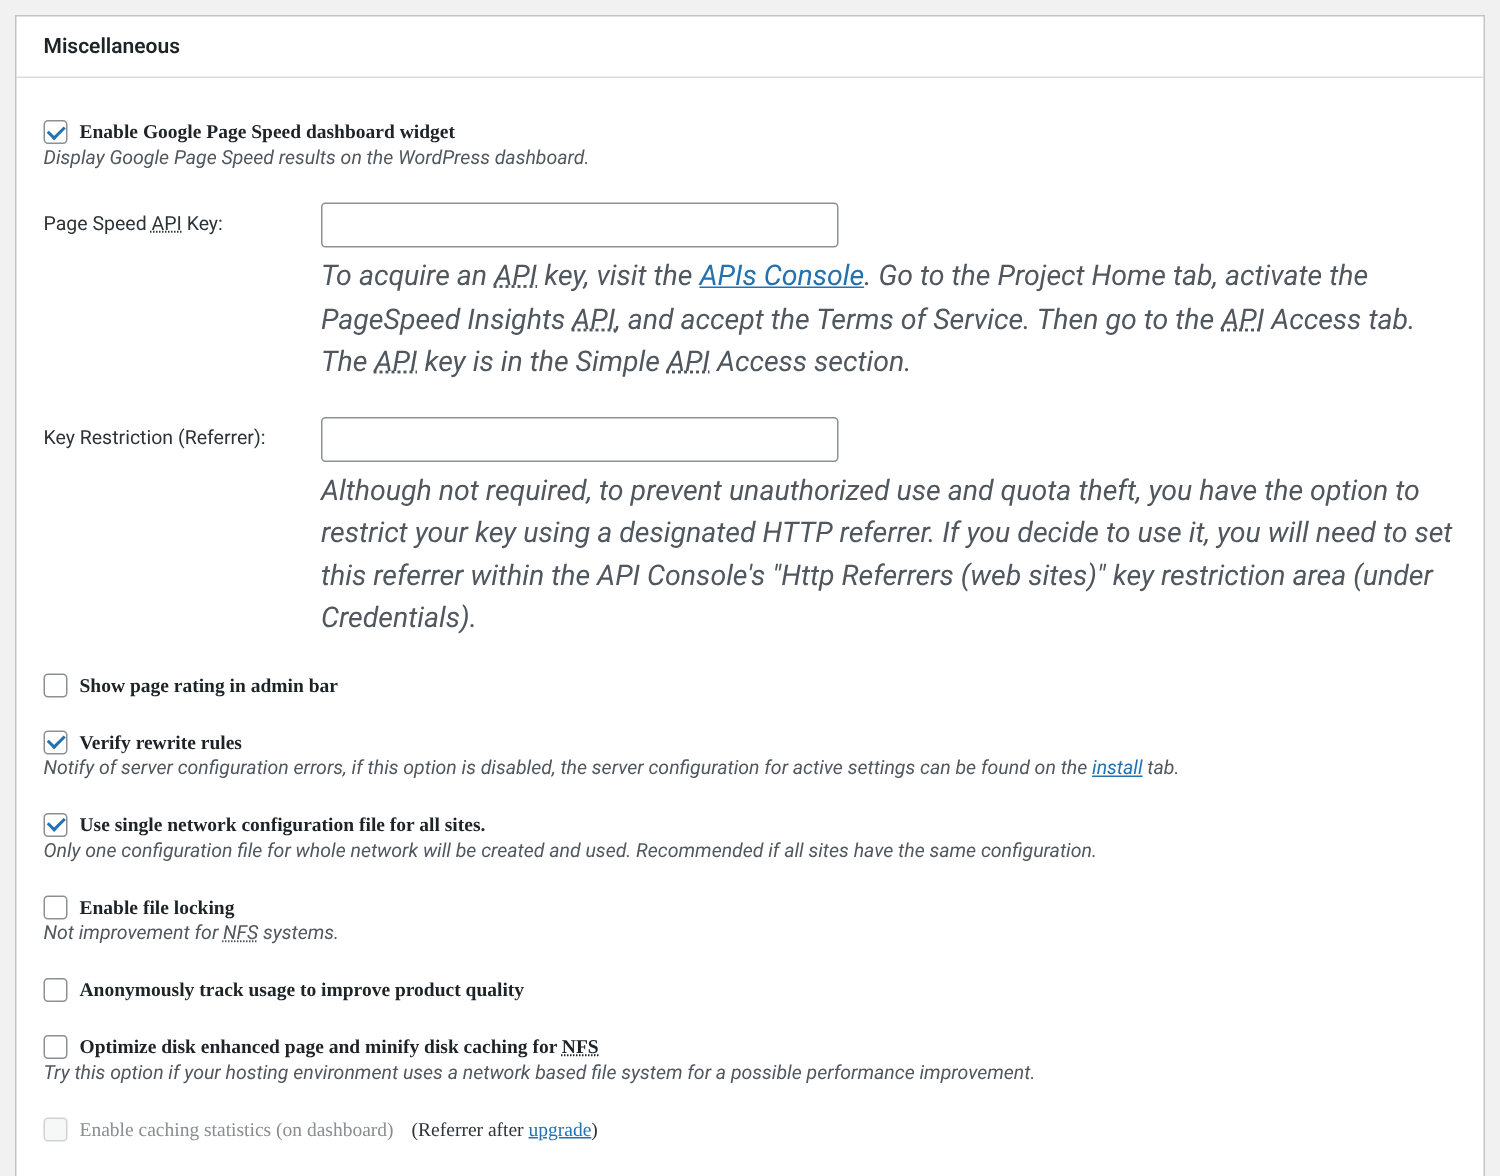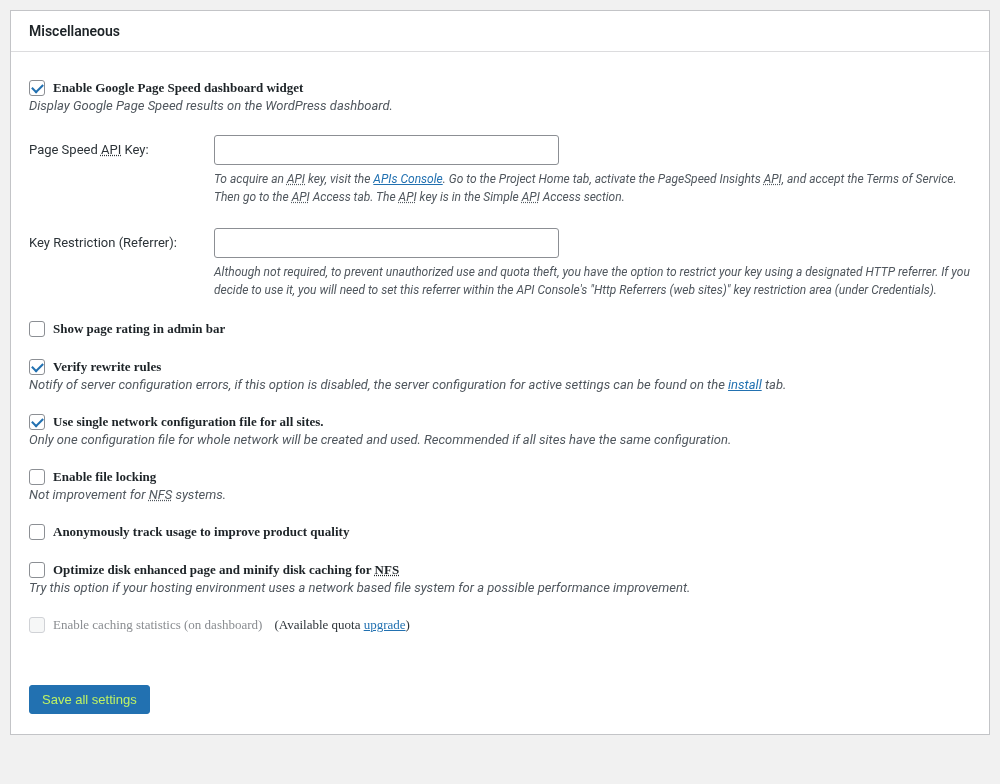--- a/index.html
+++ b/index.html
@@ -95,21 +95,21 @@
     height: 30px;
     border: 1px solid #8c8f94;
     border-radius: 3px;
     background: #fff;
     padding: 0 8px;
     font-size: 13px;
   }
   .help {
     font-style: italic;
     color: #50575e;
-    font-size: 12px;
+    font-size: 19px;
     margin-top: 5px;
     line-height: 1.5;
   }
   abbr {
     text-decoration: underline dotted;
     cursor: help;
   }
   a.link {
     color: #2271b1;
     text-decoration: underline;
@@ -220,21 +220,21 @@
         </span>
       </div>
       <div class="desc">Try this option if your hosting environment uses a network based file system for a possible performance improvement.</div>
     </div>
 
     <div class="block">
       <div class="chk-row">
         <div class="chk disabled"></div>
         <span class="chk-label disabled">Enable caching statistics (on dashboard)</span>
         <span class="after-note">
-          <span>(Available quota </span><a class="link" href="#">upgrade</a><span>)</span>
+          <span>(Referrer after </span><a class="link" href="#">upgrade</a><span>)</span>
         </span>
       </div>
     </div>
 
   </div>
 
   <button class="save-btn">Save all settings</button>
 </div>
 
 </body></html>

